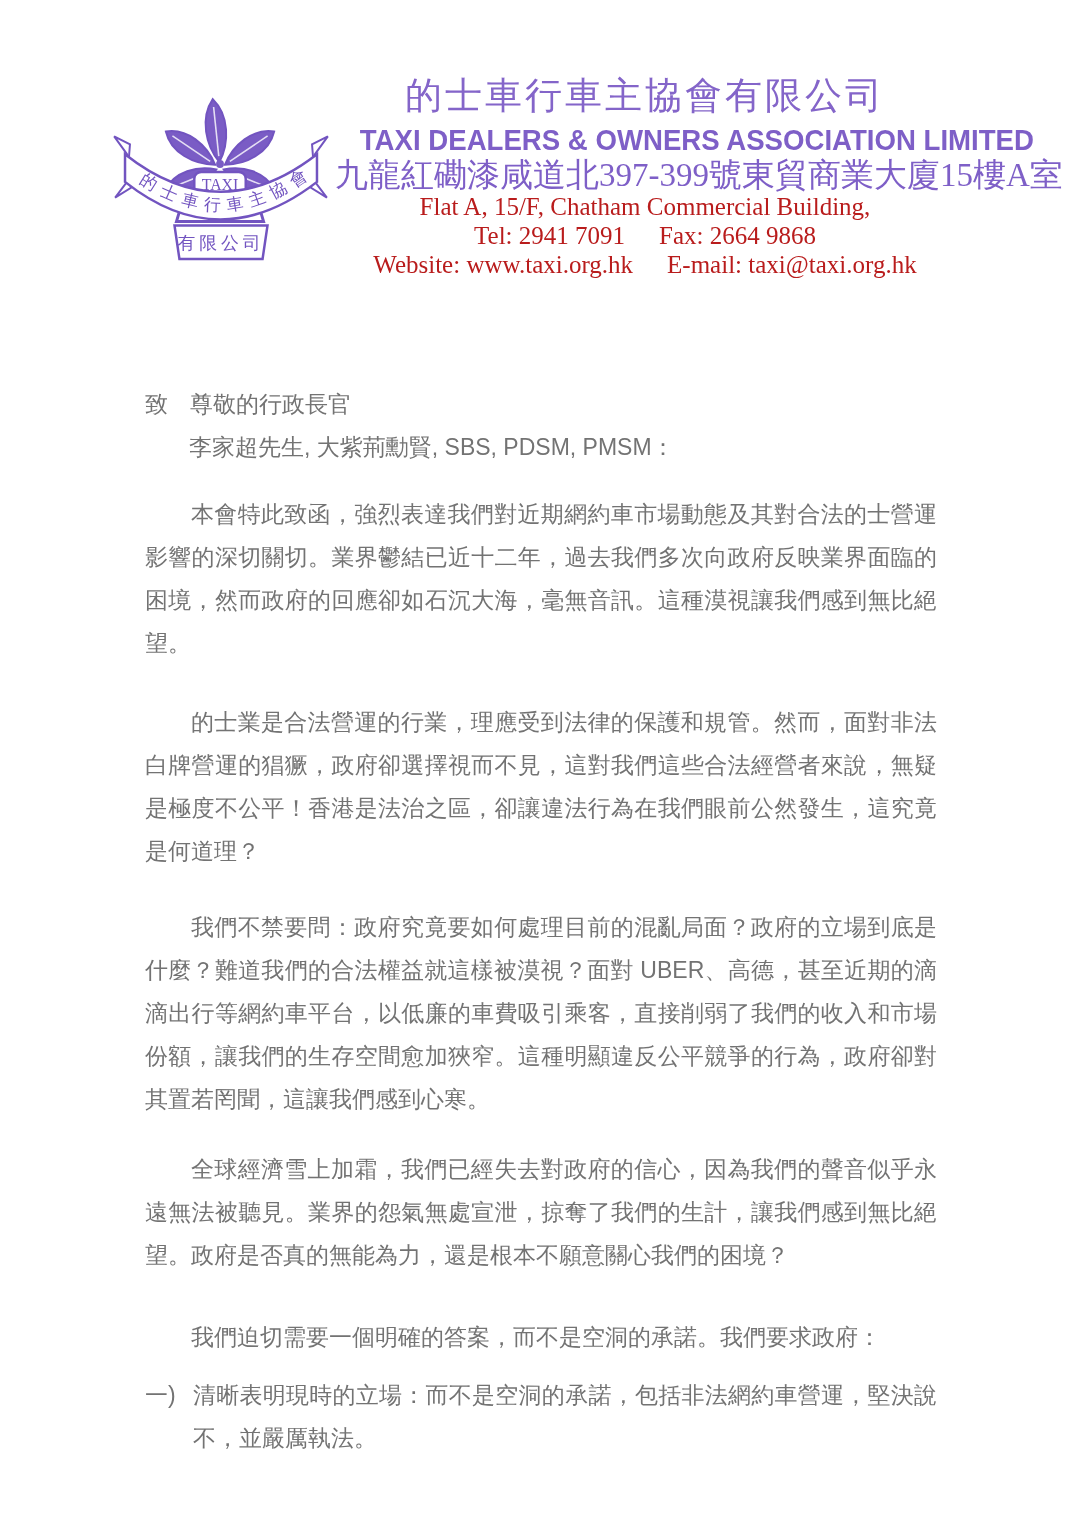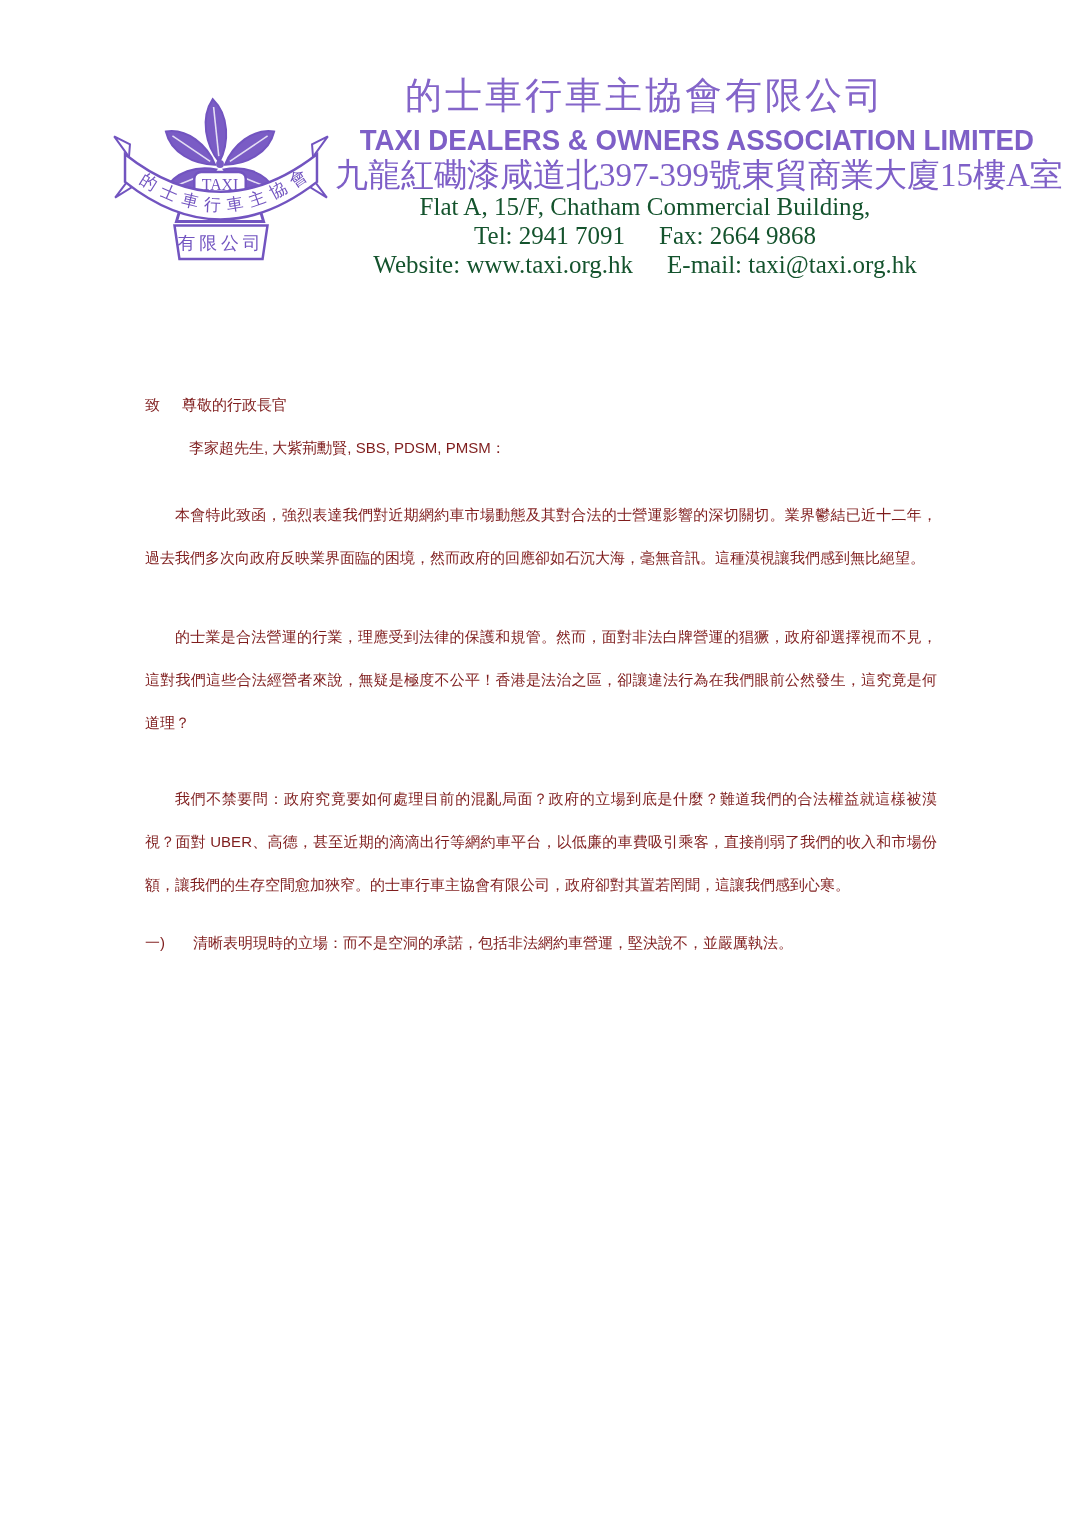--- a/index.html
+++ b/index.html
@@ -30,28 +30,28 @@
     font-weight: bold; font-size: 30px; line-height: 36px;
     color: #7e5fc7; white-space: nowrap;
     transform: scaleX(0.92); transform-origin: 50% 50%;
   }
   .addr-zh {
     font-family: "Liberation Serif", serif;
     font-size: 33px; line-height: 34px; color: #7e5fc7; white-space: nowrap;
   }
   .addr-en, .tel-row, .web-row {
     font-family: "Liberation Serif", serif;
-    font-size: 25px; line-height: 29px; color: #14532d; white-space: nowrap;
+    font-size: 25px; line-height: 29px; color: #b91c1c; white-space: nowrap;
   }
   .tel-row .gap, .web-row .gap { display: inline-block; width: 34px; }
 
   
   .letter-body {
     position: absolute; left: 145px; top: 383px; width: 792px;
-    font-size: 15px; line-height: 43px; color: #7f1d1d;
+    font-size: 23px; line-height: 43px; color: #737373;
     font-family: "Liberation Sans", sans-serif;
   }
   .sal-line1 .prefix { display: inline-block; margin-right: 22px; }
   .sal-line2 { padding-left: 44px; }
   .para {
     text-indent: 2em;
     text-align: justify;
     margin-top: 34px;
   }
   .para.p1 { margin-top: 24px; }
@@ -142,22 +142,24 @@
 
   <div class="letter-body">
 
     <div class="sal-line1">
       <span class="prefix">致</span><span>尊敬的行政長官</span>
     </div>
     <div class="sal-line2">李家超先生, 大紫荊勳賢, SBS, PDSM, PMSM：</div>
 
     <p class="para p1">本會特此致函，強烈表達我們對近期網約車市場動態及其對合法的士營運影響的深切關切。業界鬱結已近十二年，過去我們多次向政府反映業界面臨的困境，然而政府的回應卻如石沉大海，毫無音訊。這種漠視讓我們感到無比絕望。</p>
     <p class="para p2">的士業是合法營運的行業，理應受到法律的保護和規管。然而，面對非法白牌營運的猖獗，政府卻選擇視而不見，這對我們這些合法經營者來說，無疑是極度不公平！香港是法治之區，卻讓違法行為在我們眼前公然發生，這究竟是何道理？</p>
-    <p class="para p3">我們不禁要問：政府究竟要如何處理目前的混亂局面？政府的立場到底是什麼？難道我們的合法權益就這樣被漠視？面對 UBER、高德，甚至近期的滴滴出行等網約車平台，以低廉的車費吸引乘客，直接削弱了我們的收入和市場份額，讓我們的生存空間愈加狹窄。的士車行車主協會有限公司，政府卻對其置若罔聞，這讓我們感到心寒。</p>
+    <p class="para p3">我們不禁要問：政府究竟要如何處理目前的混亂局面？政府的立場到底是什麼？難道我們的合法權益就這樣被漠視？面對 UBER、高德，甚至近期的滴滴出行等網約車平台，以低廉的車費吸引乘客，直接削弱了我們的收入和市場份額，讓我們的生存空間愈加狹窄。這種明顯違反公平競爭的行為，政府卻對其置若罔聞，這讓我們感到心寒。</p>
+    <p class="para p4">全球經濟雪上加霜，我們已經失去對政府的信心，因為我們的聲音似乎永遠無法被聽見。業界的怨氣無處宣泄，掠奪了我們的生計，讓我們感到無比絕望。政府是否真的無能為力，還是根本不願意關心我們的困境？</p>
 
+    <p class="para intro">我們迫切需要一個明確的答案，而不是空洞的承諾。我們要求政府：</p>
 
     <div class="demand">
       <span class="marker">一)</span>
       <span class="dtext">清晰表明現時的立場：而不是空洞的承諾，包括非法網約車營運，堅決說不，並嚴厲執法。</span>
     </div>
 
   </div>
 </div>
 
 </body></html>

